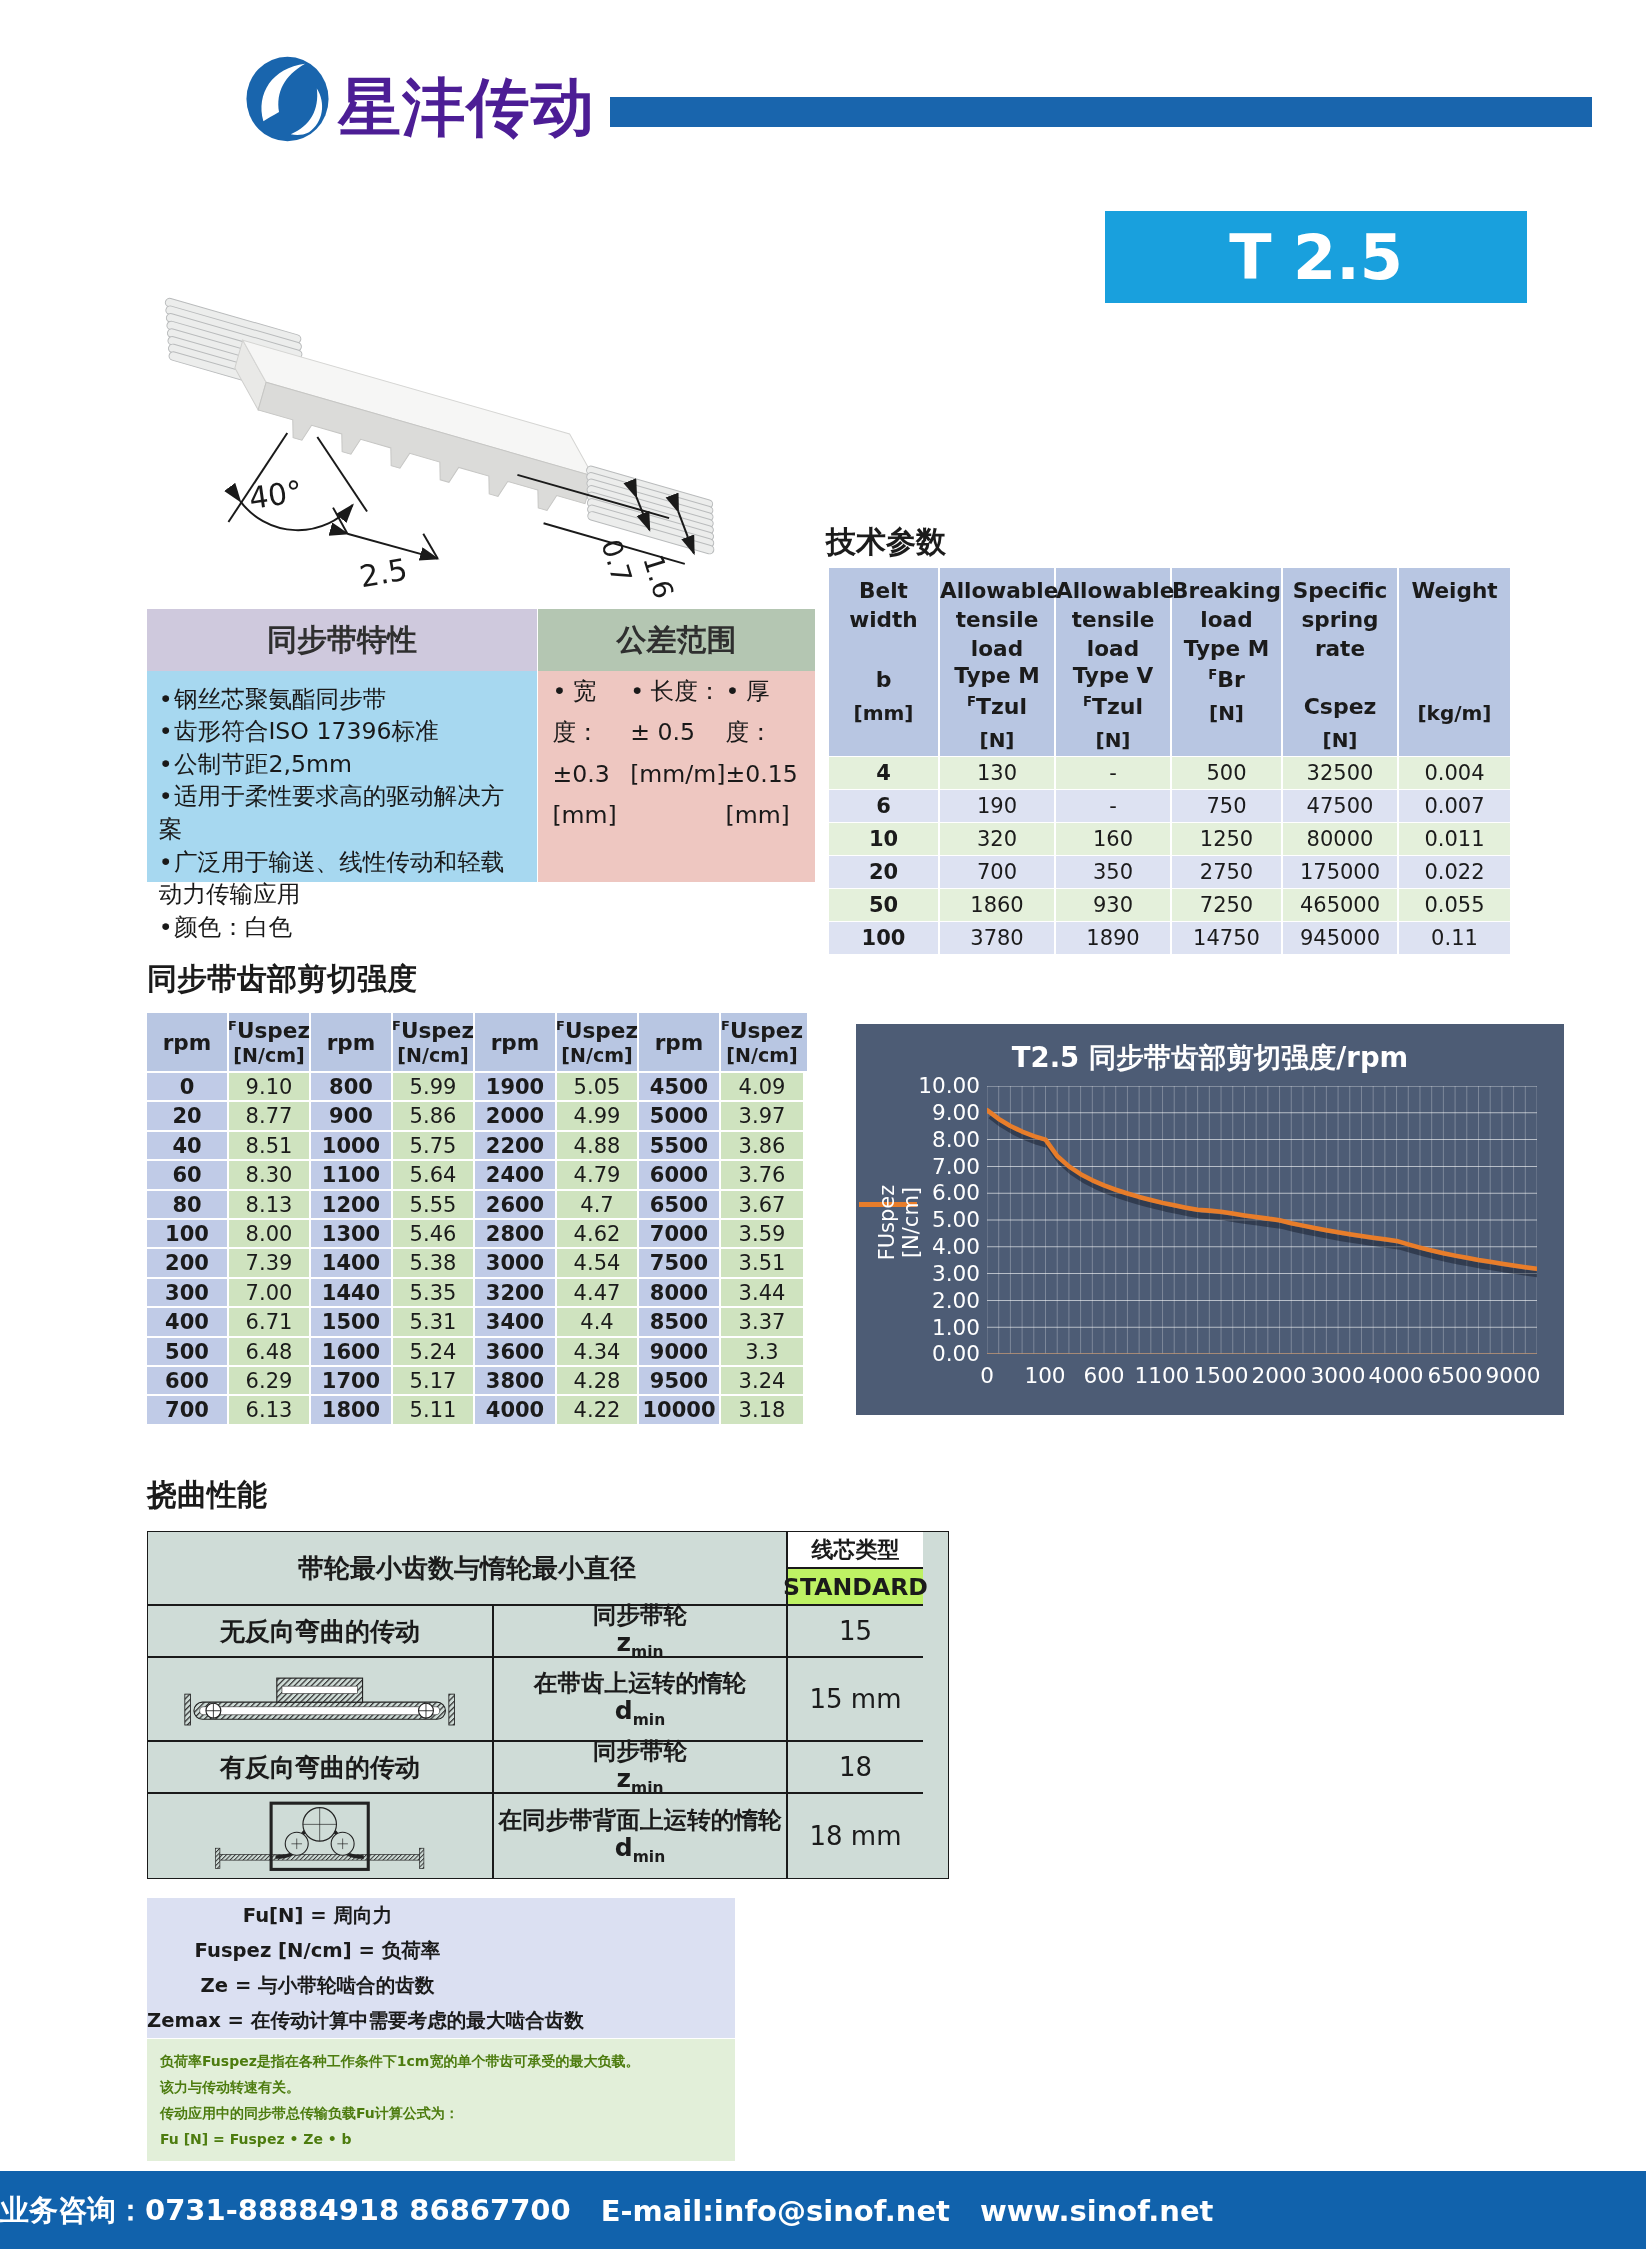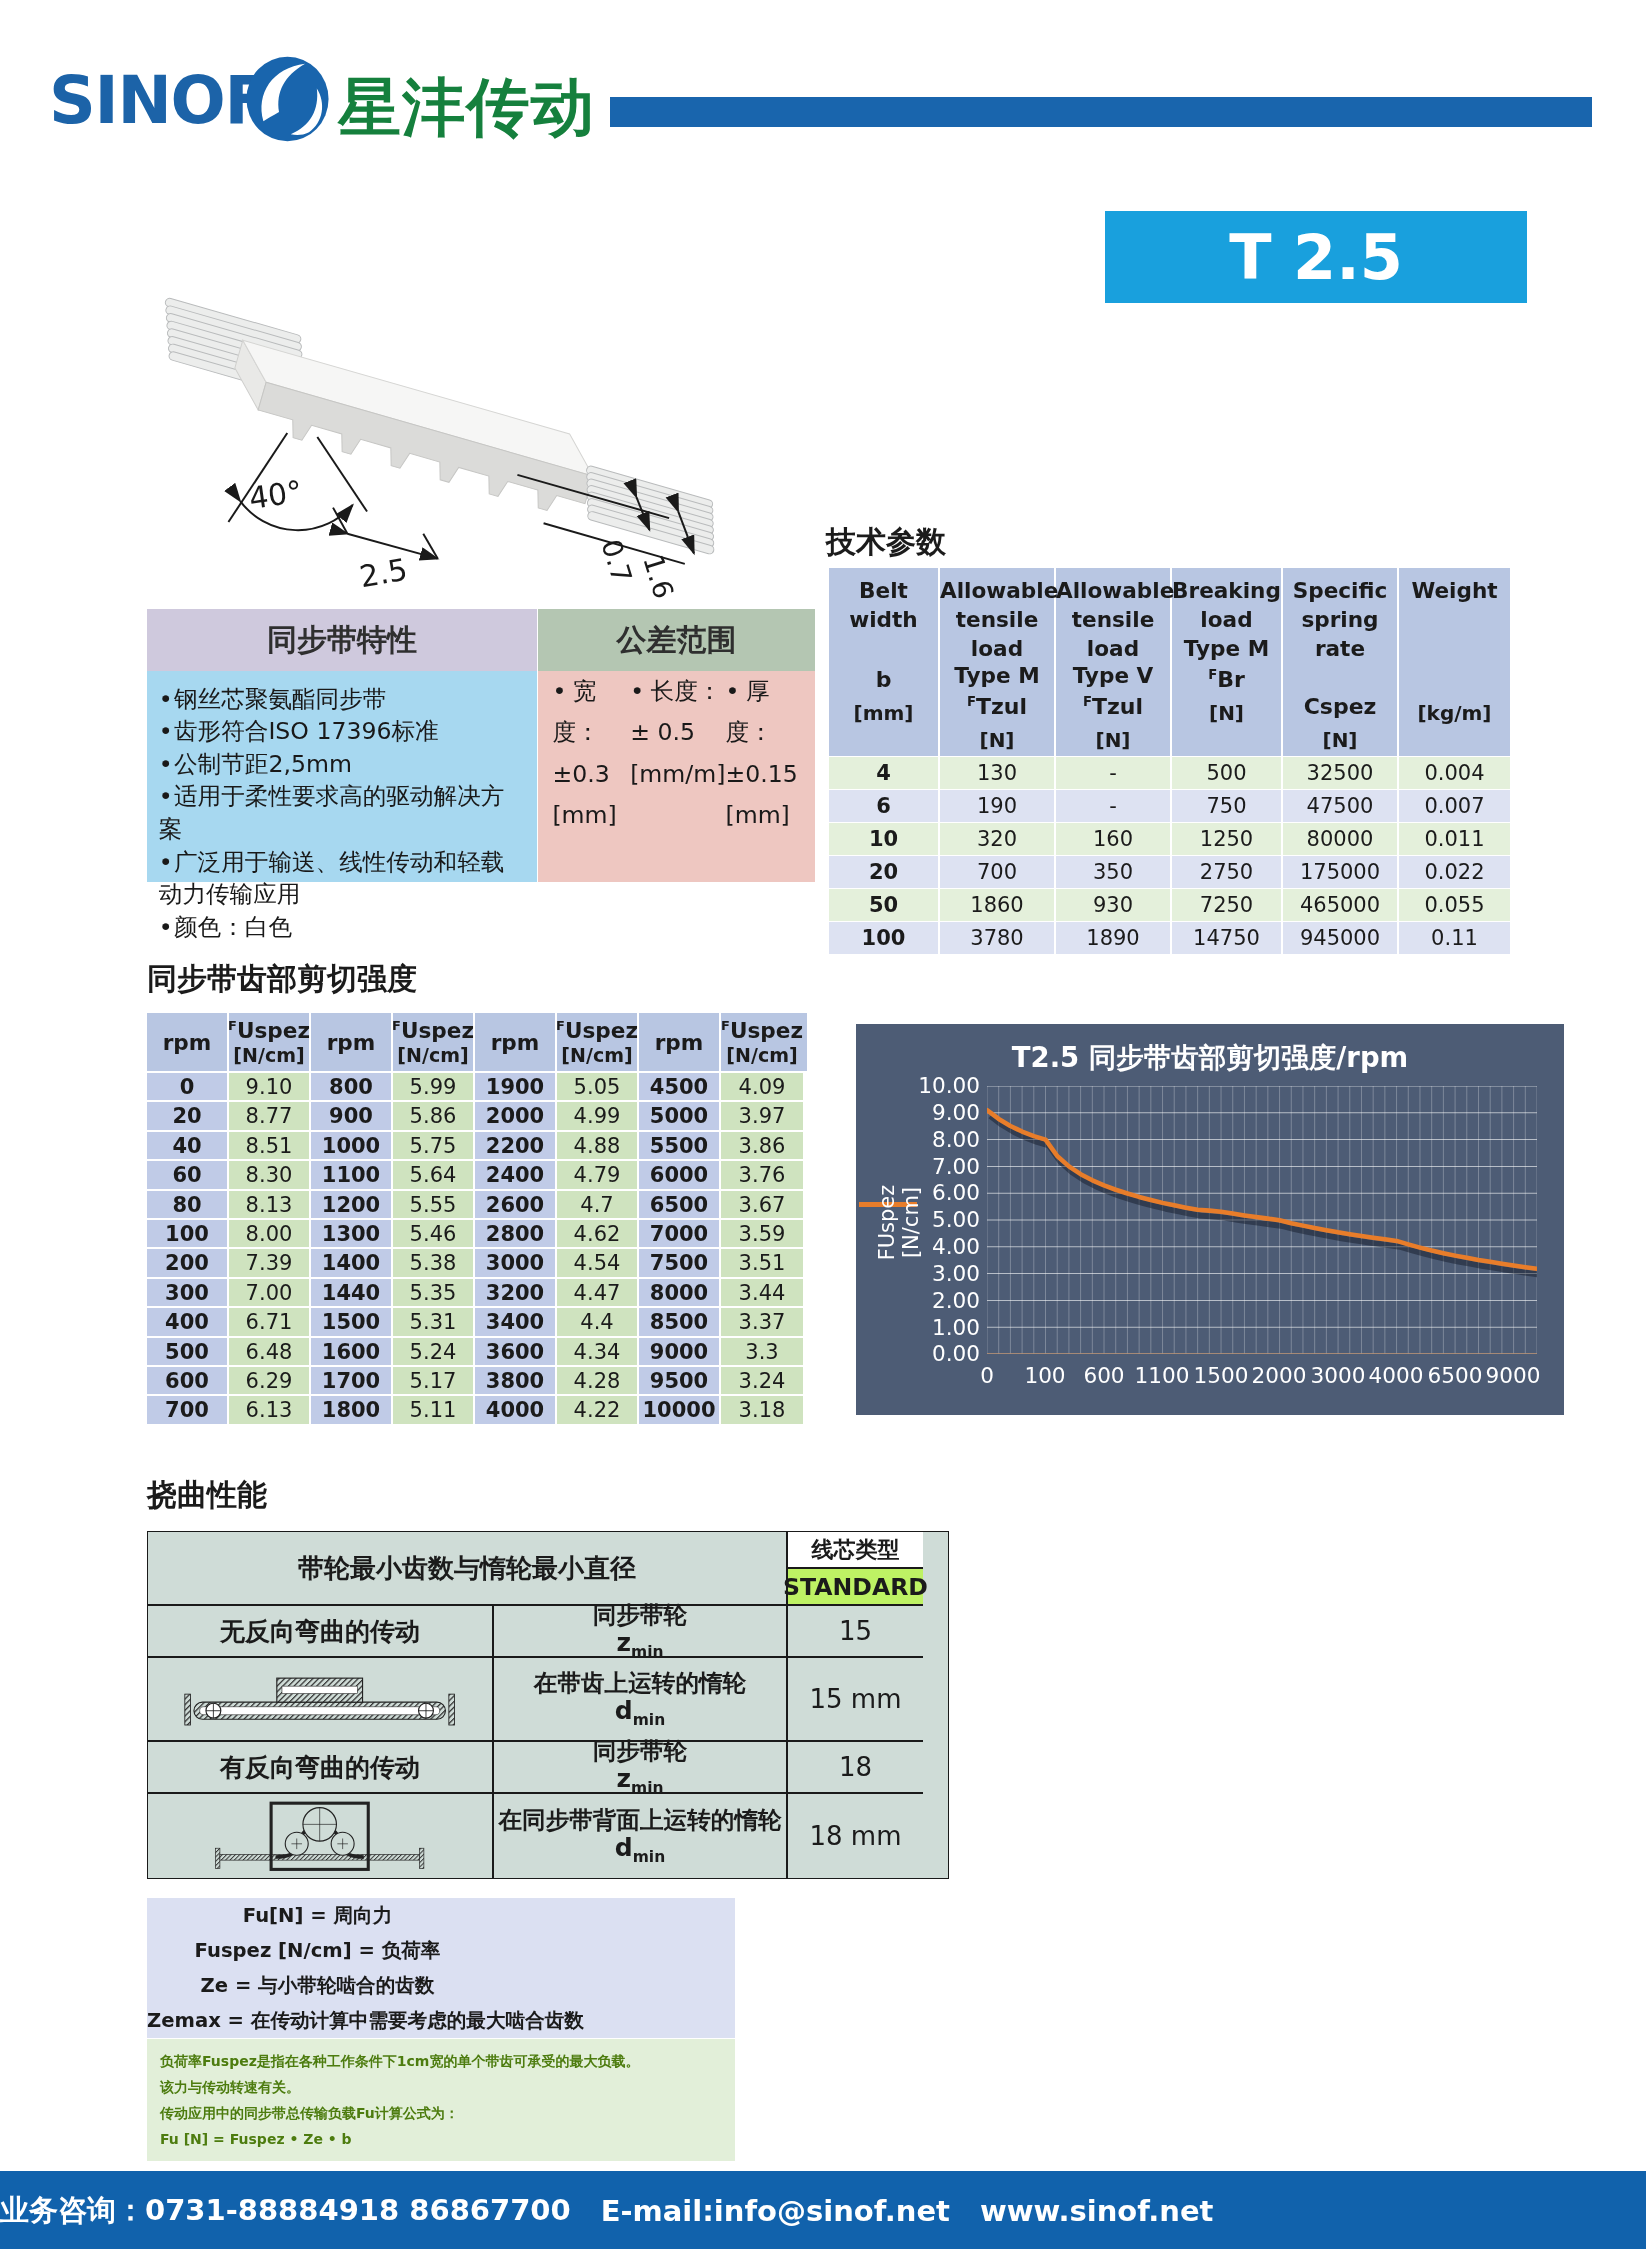--- a/index.html
+++ b/index.html
@@ -4,21 +4,21 @@
 <style>
   html,body{margin:0;padding:0;background:#9a9a9a;}
   .page{position:relative;width:1647px;height:2250px;background:#ffffff;overflow:hidden;
         font-family:"DejaVu Sans","Liberation Sans",sans-serif;color:#1b1b1b;}
 
   
   .logo-text{position:absolute;left:49px;top:63px;font-size:65px;font-weight:800;
              color:#1c63a8;letter-spacing:-1.3px;}
   .logo-icon{position:absolute;left:245px;top:56px;width:85px;height:86px;}
   .logo-cn{position:absolute;left:338px;top:65px;font-size:63px;font-weight:800;
-           color:#15803d;letter-spacing:1.3px;}
+           color:#4c1d95;letter-spacing:1.3px;}
   .brand-bar{position:absolute;left:610px;top:97px;width:982px;height:30px;background:#1965ad;}
 
   
   .badge{position:absolute;left:1105px;top:211px;width:422px;height:92px;background:#19a0dd;
          color:#fff;font-size:62px;font-weight:bold;display:flex;align-items:center;justify-content:center;}
 
   
   .belt-svg{position:absolute;left:151px;top:216px;width:589px;height:340px;overflow:visible;}
 
   
@@ -117,21 +117,20 @@
   
   .footer{position:absolute;left:0;top:2171px;width:1647px;height:79px;background:#1162ac;
           display:flex;align-items:center;justify-content:flex-start;gap:30px;}
   .footer span{color:#ffffff;font-size:29px;font-weight:bold;white-space:nowrap;}
 </style>
 </head>
 <body>
 
 <div class="page">
 
-  <div class="logo-text">SINOF</div>
   <svg class="logo-icon" viewBox="0 0 130 132">
     <ellipse cx="65" cy="66" rx="63" ry="65" fill="#1965ad"></ellipse>
     <path d="M28,100 C16,58 42,18 92,12 C60,30 47,56 52,86 C42,92 34,96 28,100 Z" fill="#ffffff"></path>
     <path d="M70,120 C100,108 114,82 110,50 C124,72 120,102 98,117 C88,122 78,122 70,120 Z" fill="#ffffff"></path>
   </svg>
   <div class="logo-cn">星沣传动</div>
   <div class="brand-bar"></div>
 
   <div class="badge">T 2.5</div>
 

